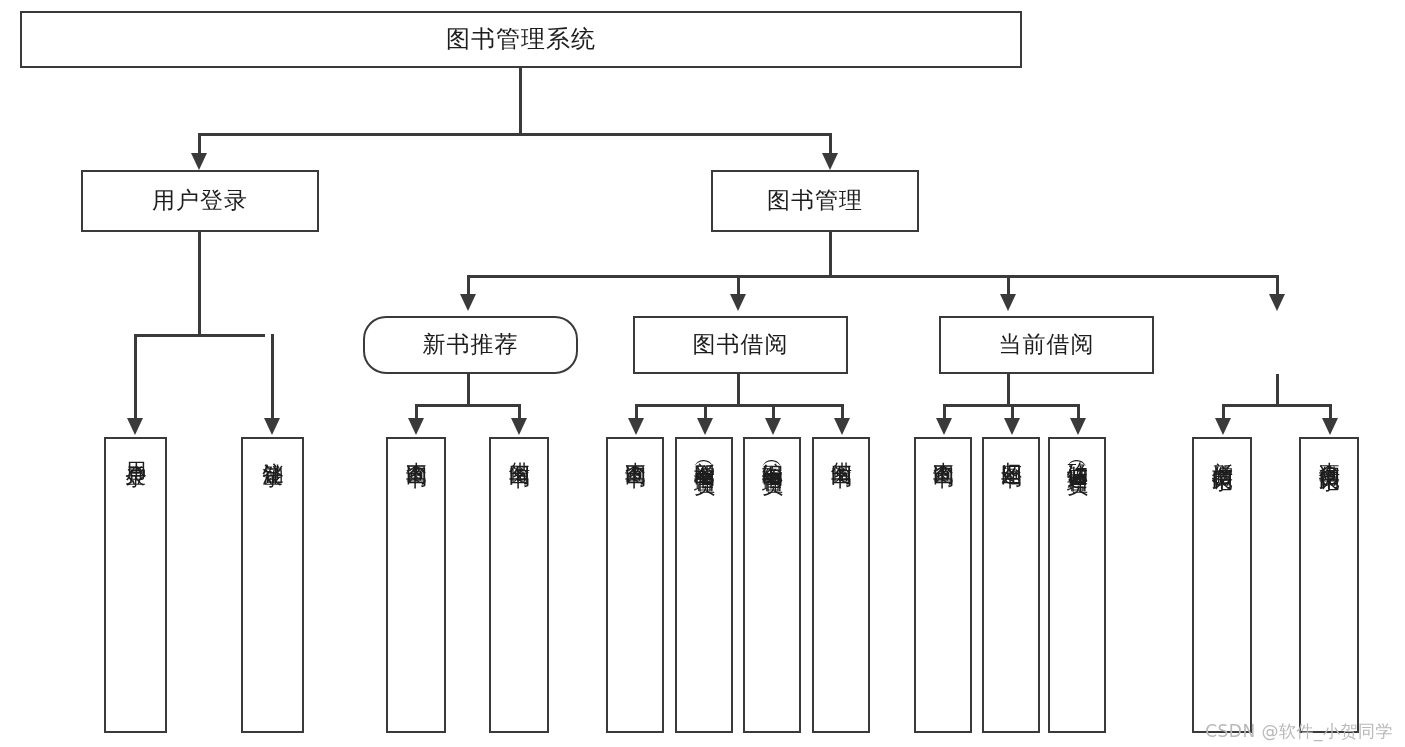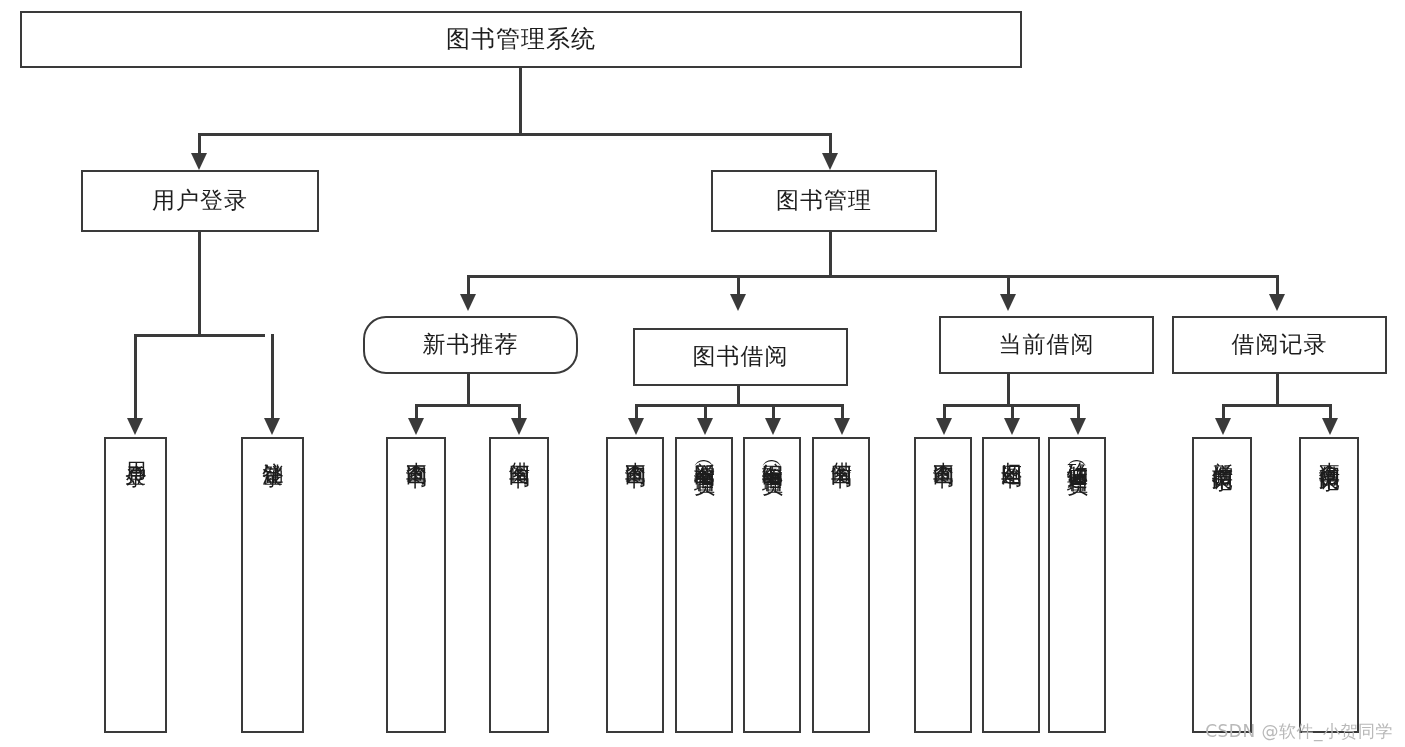--- a/index.html
+++ b/index.html
@@ -97,21 +97,21 @@
 
   <div class="edge h" style="left:198px; top:133px; width:634px;"></div>
   <div class="edge v" style="left:198px; top:133px; height:25px;"></div>
   <div class="arrow" style="left:191px; top:153px;"></div>
   <div class="edge v" style="left:829px; top:133px; height:25px;"></div>
   <div class="arrow" style="left:822px; top:153px;"></div>
 
   <div class="node h" style="left:81px; top:170px; width:238px; height:62px;">
     <span class="label">用户登录</span>
   </div>
-  <div class="node h" style="left:711px; top:170px; width:226px; height:62px;">
+  <div class="node h" style="left:711px; top:170px; width:208px; height:62px;">
     <span class="label">图书管理</span>
   </div>
 
   <div class="edge v" style="left:198px; top:232px; height:104px;"></div>
   <div class="edge h" style="left:134px; top:334px; width:131px;"></div>
   <div class="edge v" style="left:134px; top:334px; height:86px;"></div>
   <div class="arrow" style="left:127px; top:418px;"></div>
   <div class="edge v" style="left:271px; top:334px; height:86px;"></div>
   <div class="arrow" style="left:264px; top:418px;"></div>
 
@@ -129,28 +129,25 @@
   <div class="edge v" style="left:737px; top:275px; height:22px;"></div>
   <div class="arrow" style="left:730px; top:294px;"></div>
   <div class="edge v" style="left:1007px; top:275px; height:22px;"></div>
   <div class="arrow" style="left:1000px; top:294px;"></div>
   <div class="edge v" style="left:1276px; top:275px; height:22px;"></div>
   <div class="arrow" style="left:1269px; top:294px;"></div>
 
   <div class="node h" style="left:363px; top:316px; width:215px; height:58px;border-radius:23px;">
     <span class="label">新书推荐</span>
   </div>
-  <div class="node h" style="left:633px; top:316px; width:215px; height:58px;margin-top:12px;">
+  <div class="node h" style="left:633px; top:316px; width:215px; height:58px;">
     <span class="label">图书借阅</span>
   </div>
   <div class="node h" style="left:903px; top:316px; width:215px; height:58px;margin-left:36px;">
     <span class="label">当前借阅</span>
-  </div>
-  <div class="node h" style="left:1172px; top:316px; width:215px; height:58px;">
-    <span class="label">借阅记录</span>
   </div>
 
   <div class="edge v" style="left:467px; top:374px; height:32px;"></div>
   <div class="edge h" style="left:415px; top:404px; width:106px;"></div>
   <div class="edge v" style="left:415px; top:404px; height:16px;"></div>
   <div class="arrow" style="left:408px; top:418px;"></div>
   <div class="edge v" style="left:518px; top:404px; height:16px;"></div>
   <div class="arrow" style="left:511px; top:418px;"></div>
 
   <div class="node v" style="left:386px; top:437px; width:60px; height:296px;">

